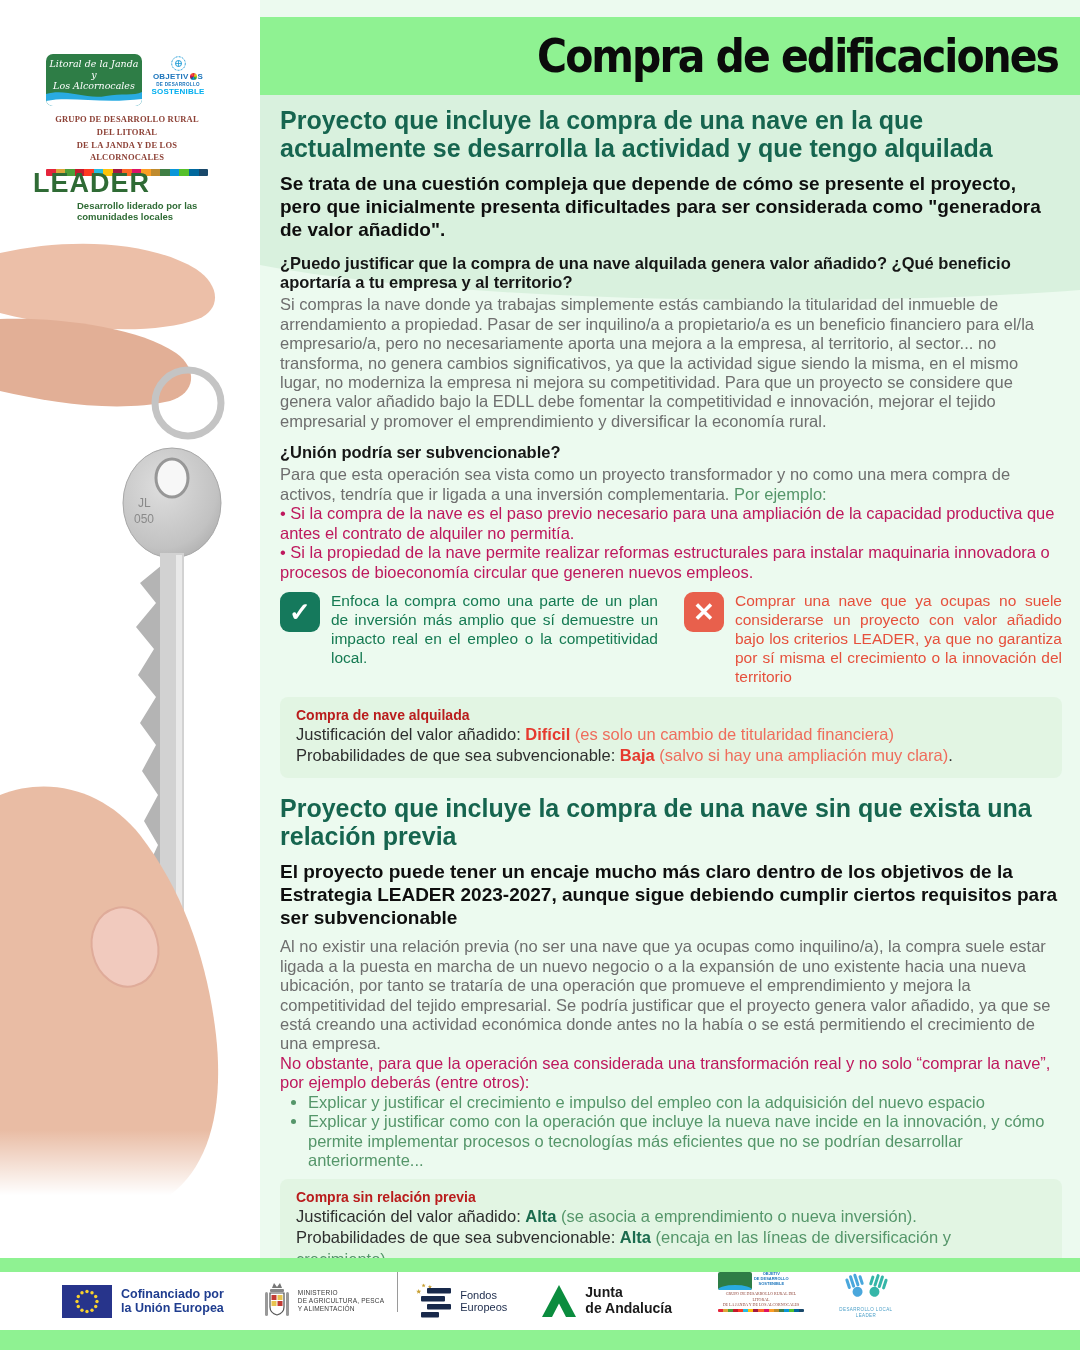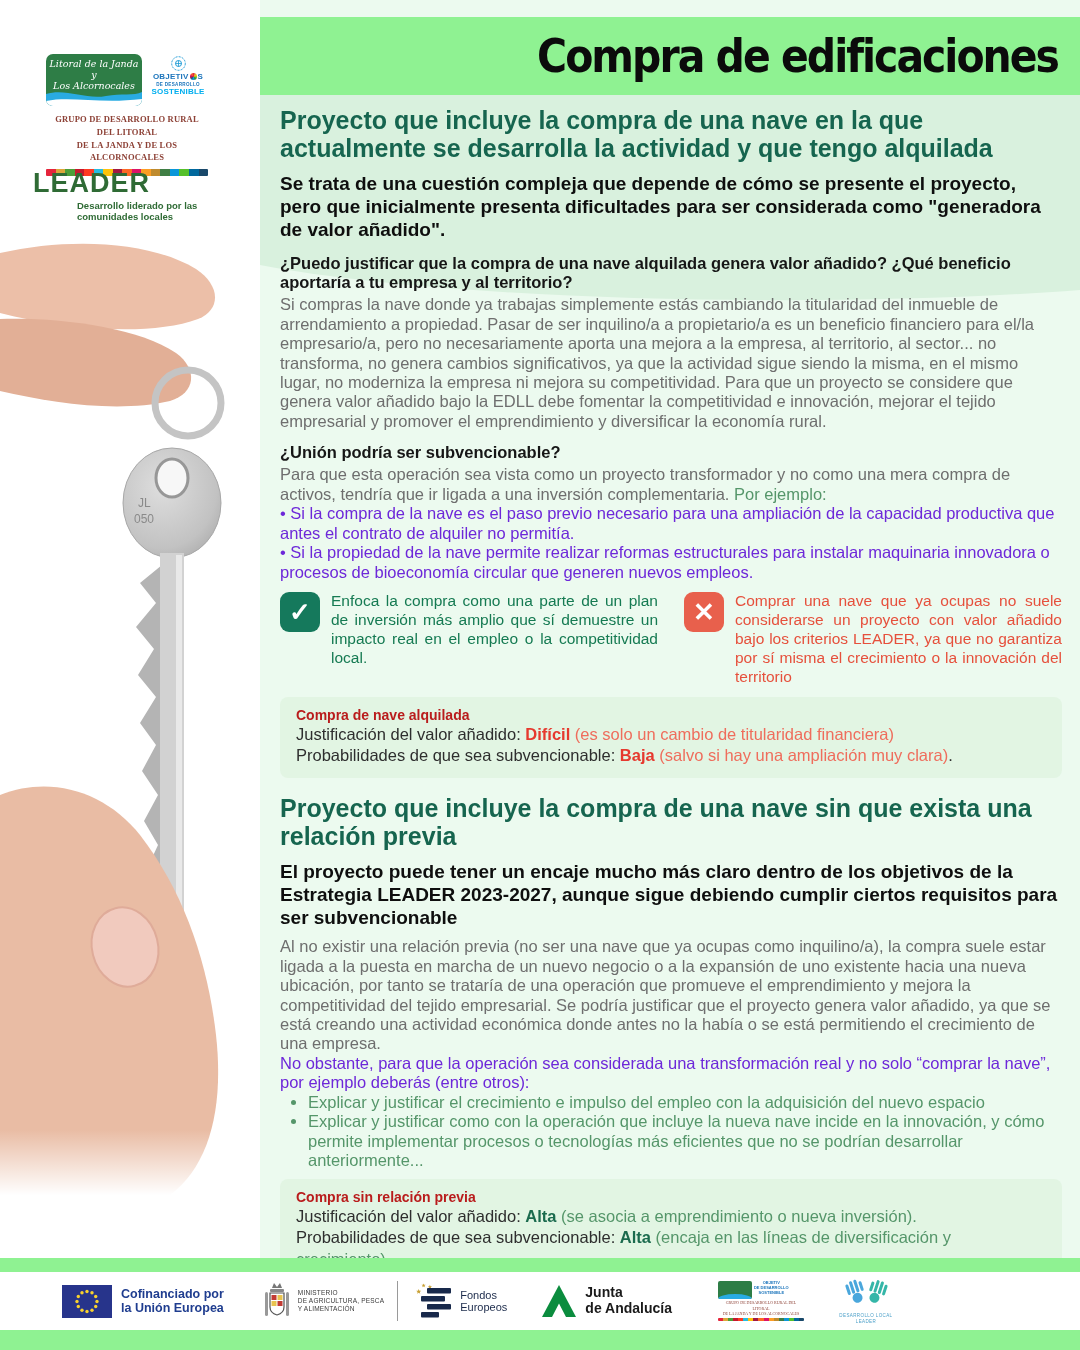--- a/index.html
+++ b/index.html
@@ -37,21 +37,21 @@
   .band{position:absolute;top:17px;left:0;width:820px;height:78px;background:#8ff292;
         display:flex;align-items:center;justify-content:flex-end;padding-right:22px;box-sizing:border-box;}
   .band-title{margin:0;font-family:"DejaVu Sans",sans-serif;font-weight:bold;font-size:41px;color:#0b0b0b;
         letter-spacing:-2px;transform:scaleY(1.14);transform-origin:center;white-space:nowrap;}
   .content{position:absolute;top:100px;left:20px;width:782px;}
   .h-green{margin:6px 0 0;font-size:25px;line-height:1.12;font-weight:bold;color:#16654f;}
   .lead{margin:10px 0 0;font-size:19px;line-height:1.22;font-weight:bold;color:#0e0e0e;}
   .q{margin:12px 0 0;font-size:16.5px;line-height:1.2;font-weight:bold;color:#161616;}
   .body-p{margin:2px 0 0;font-size:16.5px;line-height:1.18;color:#6e6e6e;}
   .accent{color:#55966a;}
-  .accent-p{margin:0;font-size:16.5px;line-height:1.18;color:#6d28d9;}
+  .accent-p{margin:0;font-size:16.5px;line-height:1.18;color:#be185d;}
   .boxes{display:flex;gap:26px;margin-top:10px;}
   .half{flex:1;display:flex;gap:11px;align-items:flex-start;}
   .mark{flex:none;width:40px;height:40px;border-radius:9px;display:flex;align-items:center;justify-content:center;
         color:#fff;font-size:26px;font-weight:bold;line-height:1;}
   .mark.ok{background:#15795c;}
   .mark.no{background:#e8604c;}
   .half-text{font-size:15.5px;line-height:1.22;font-weight:normal;text-align:justify;}
   .half-text.ok{color:#157a52;}
   .half-text.no{color:#e6503c;}
   .summary{margin-top:10px;background:#e2f5e3;border-radius:8px;padding:9px 16px 11px;}
@@ -60,21 +60,21 @@
   .val-red{color:#e6392e;font-weight:bold;}
   .note-red{color:#ef6d5c;}
   .val-green{color:#1b6b4e;font-weight:bold;}
   .note-green{color:#55966a;}
   .sec2-h{margin-top:16px;}
   .green-ul{margin:0 0 0 10px;padding:0 0 0 18px;}
   .green-ul li{font-size:16.5px;line-height:1.18;color:#55966a;}
 
   
   .band-thin{height:14px;background:#8ff292;}
-  .footer{height:58px;background:#fff;display:flex;align-items:center;padding-left:62px;box-sizing:border-box;}
+  .footer{height:58px;background:#fff;display:flex;padding-left:62px;box-sizing:border-box;}
   .flogo{display:flex;align-items:center;flex:none;}
   .eu-text{margin-left:9px;font-size:12.5px;font-weight:bold;color:#1f3d8f;line-height:1.15;}
   .ministry{margin-left:38px;}
   .min-text{margin-left:6px;font-size:6.5px;color:#3a3a3a;line-height:1.25;letter-spacing:.2px;}
   .vsep{width:1px;height:40px;background:#9a9a9a;margin-left:13px;flex:none;}
   .fondos{margin-left:13px;}
   .fondos-text{margin-left:7px;font-size:11px;color:#1b2a4a;line-height:1.1;}
   .junta{margin-left:34px;}
   .junta-text{margin-left:8px;font-size:14px;font-weight:bold;color:#1a1a1a;line-height:1.12;}
   .gdr-mini{margin-left:46px;display:block;width:86px;}

